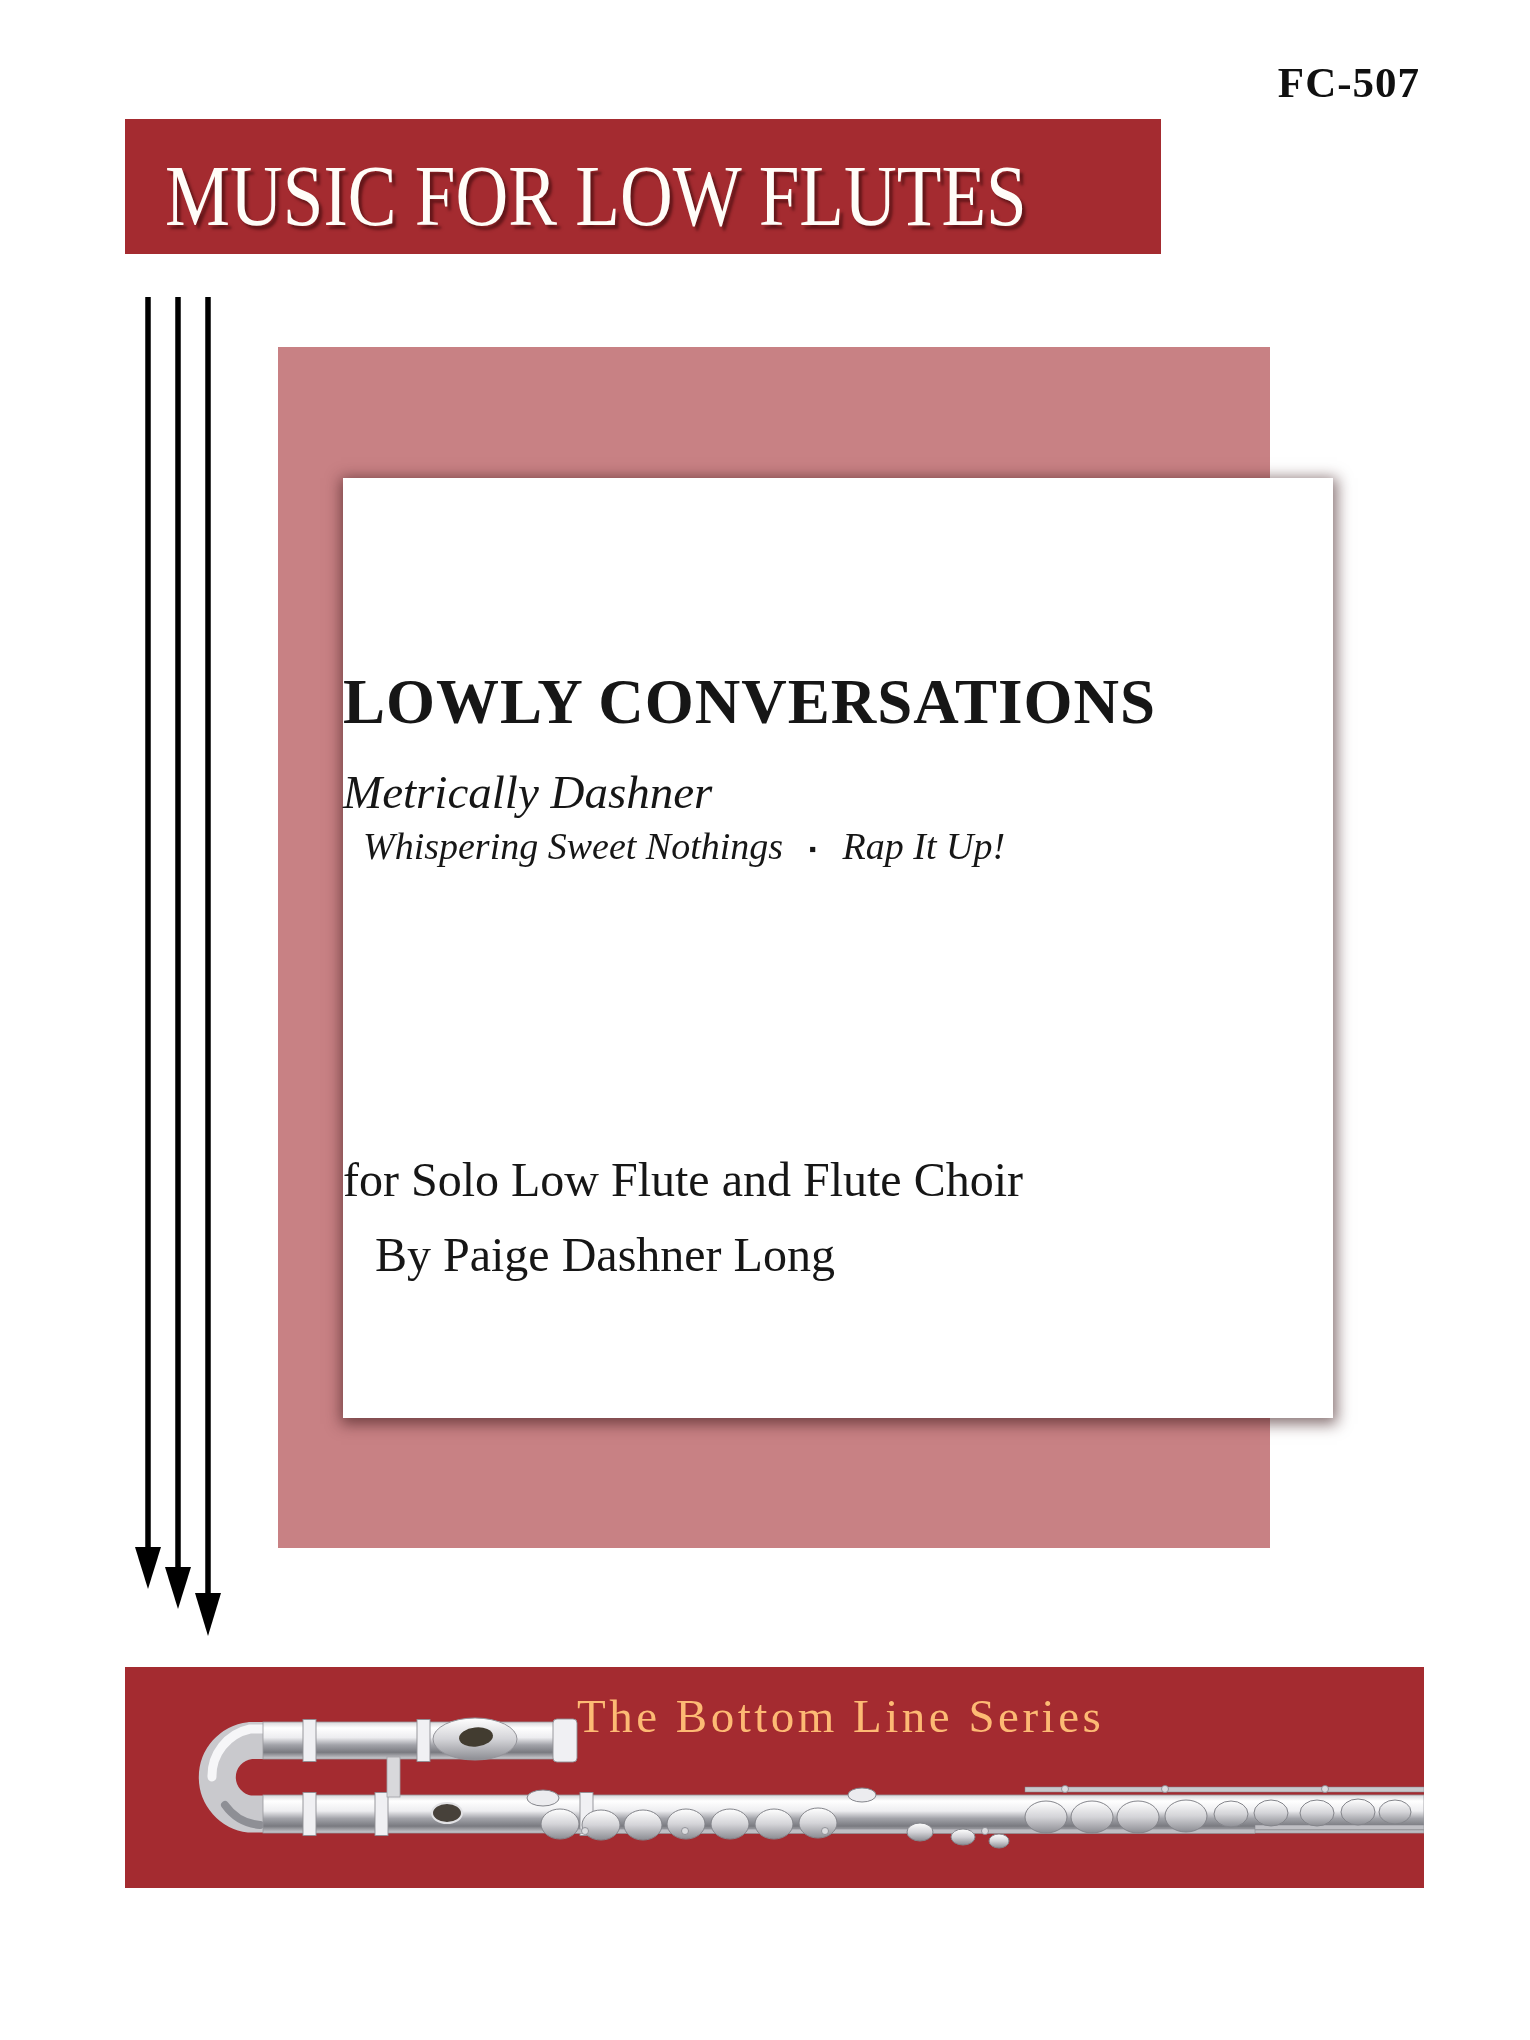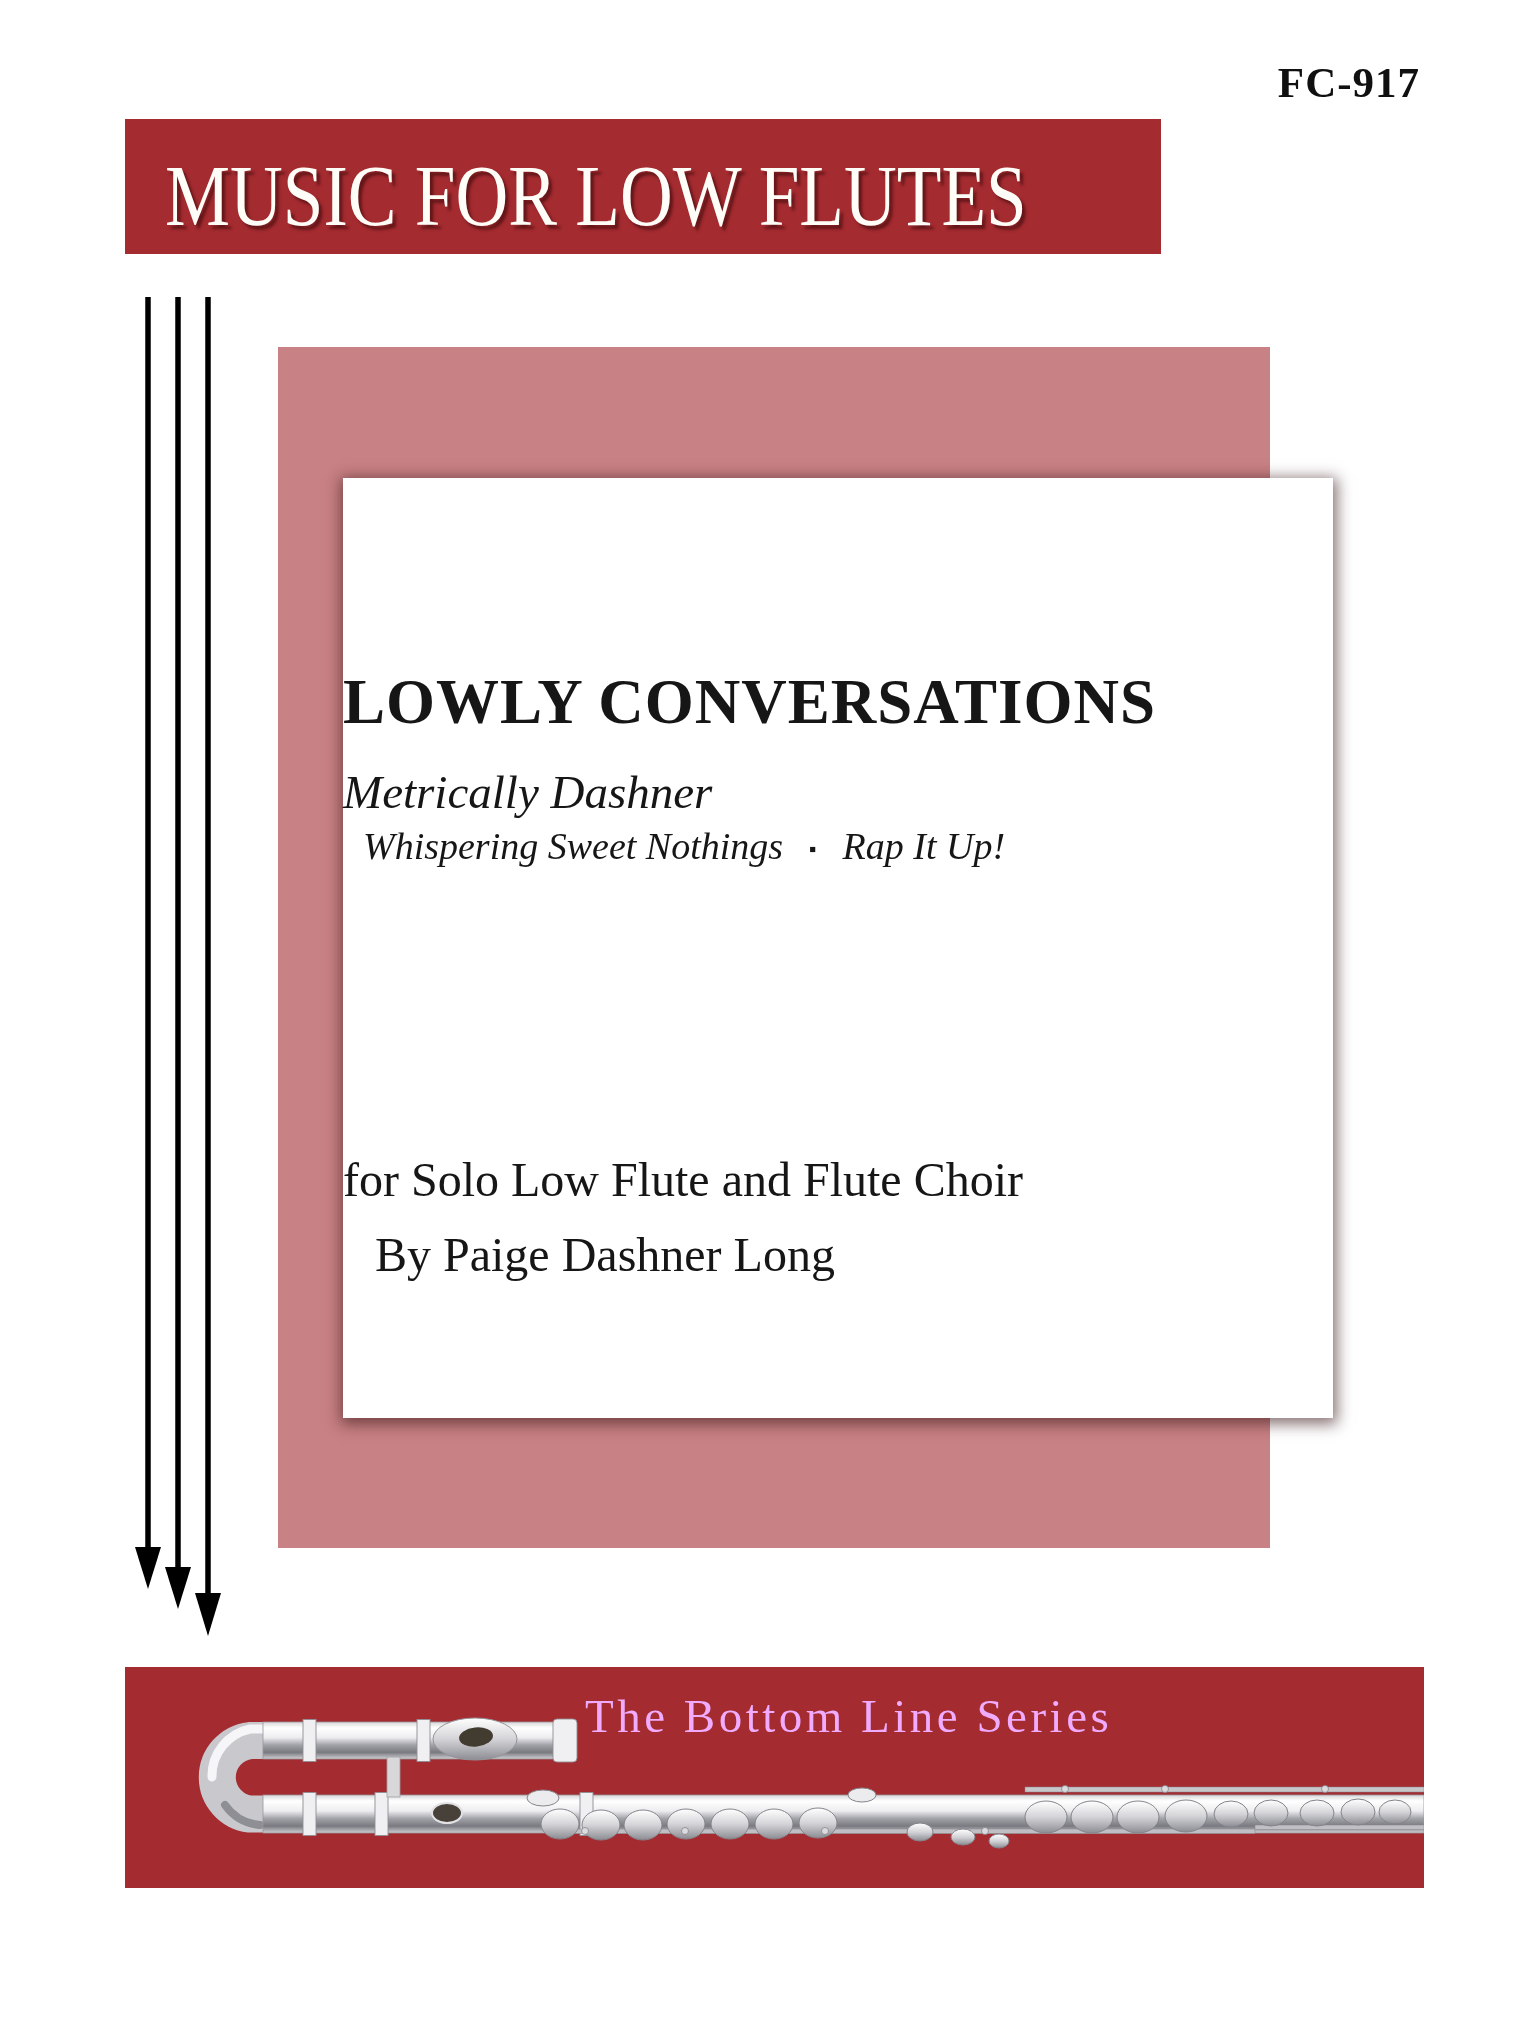--- a/index.html
+++ b/index.html
@@ -40,28 +40,28 @@
     vertical-align:14%;margin:0 26px;
   }
   .instrumentation{top:674px;font-size:48px;}
   .byline{top:749px;font-size:48px;padding-left:32px;}
   .bottom-banner{
     position:absolute;left:125px;top:1667px;width:1299px;height:221px;
     background:#A42B30;
   }
   .series-title{
     position:absolute;left:452px;top:24px;white-space:nowrap;
-    font-size:47px;color:#f0abfc;letter-spacing:3.5px;line-height:1.1;margin-left:8px;
+    font-size:47px;color:#fdba74;letter-spacing:3.5px;line-height:1.1;
   }
   .flute-svg{position:absolute;left:0;top:0;}
 </style>
 </head>
 <body>
 
-<div class="catalog">FC-917</div>
+<div class="catalog">FC-507</div>
 
 <div class="top-banner">
   <div class="banner-title">MUSIC FOR LOW FLUTES</div>
 </div>
 
 <svg class="arrows-svg" width="260" height="1660" viewBox="0 0 260 1660">
   <g stroke="#000000" stroke-width="5.5" fill="#000000">
     <g>
       <line x1="148" y1="297" x2="148" y2="1552"></line>
       <polygon points="135,1547 161,1547 148,1589" stroke="none"></polygon>

